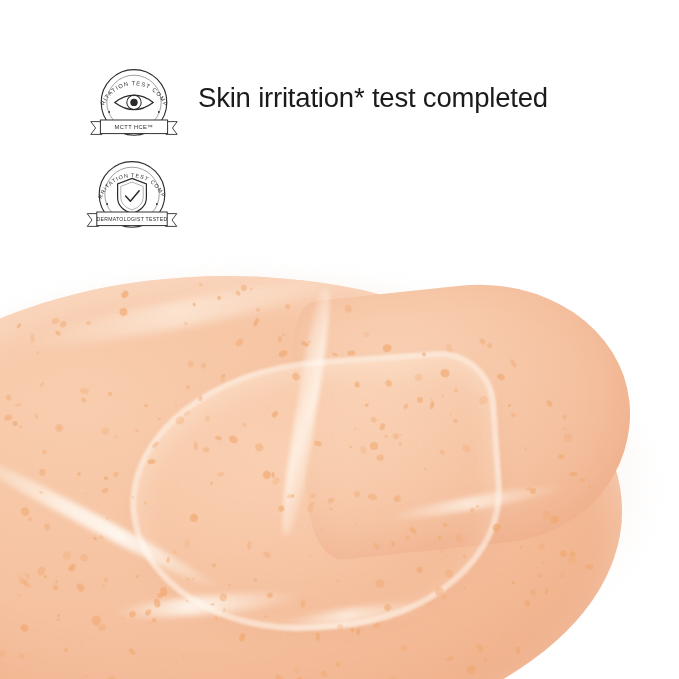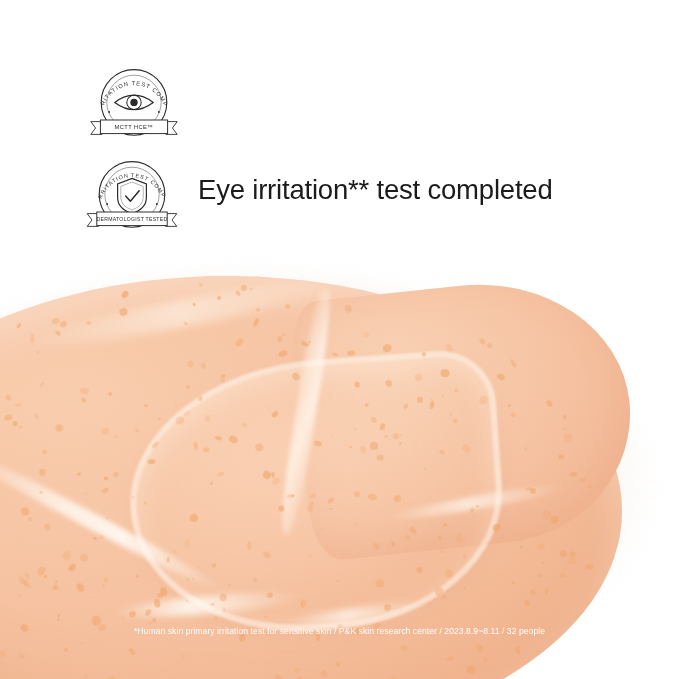--- a/index.html
+++ b/index.html
@@ -569,19 +569,18 @@
 
       <g>
         <path d="M 4,82 L 18,82 L 18,98 L 4,98 L 10,90 Z" fill="#ffffff" stroke="#2b2b2b" stroke-width="1.1"></path>
         <path d="M 116,82 L 102,82 L 102,98 L 116,98 L 110,90 Z" fill="#ffffff" stroke="#2b2b2b" stroke-width="1.1"></path>
         <rect x="16" y="80" width="88" height="17" fill="#ffffff" stroke="#2b2b2b" stroke-width="1.2"></rect>
         <text x="60" y="91.6" text-anchor="middle" font-family="'Liberation Sans', sans-serif" font-size="6.4" letter-spacing="0.35" fill="#2b2b2b">DERMATOLOGIST TESTED</text>
       </g>
     </svg>
   </div>
 
-  <div class="heading" id="heading-eye">Eye irritation** test completed</div>
+  <div class="heading" id="heading-skin">Skin irritation* test completed</div>
 
   <div class="footnotes">
-    <div class="footnote">*Human skin primary irritation test for sensitive skin / P&amp;K skin research center / 2023.8.9~8.11 / 32 people</div>
   </div>
 
 </div>
 
 </body></html>

